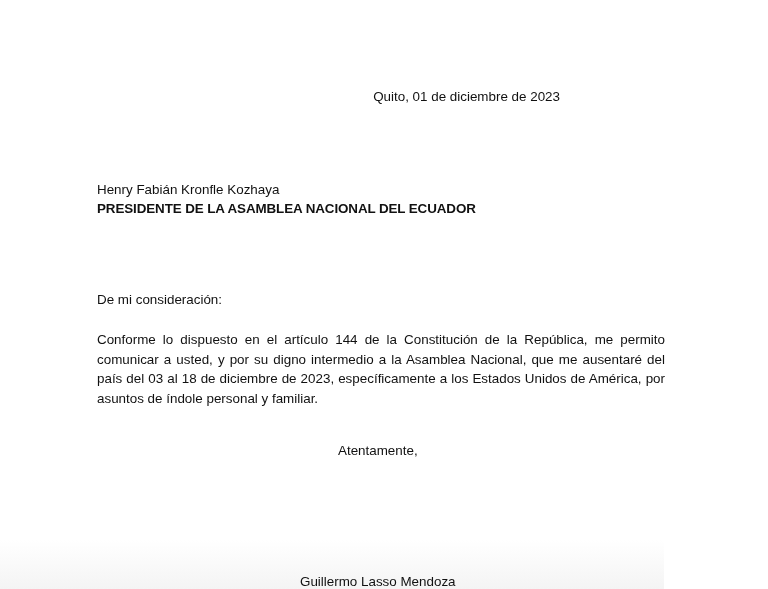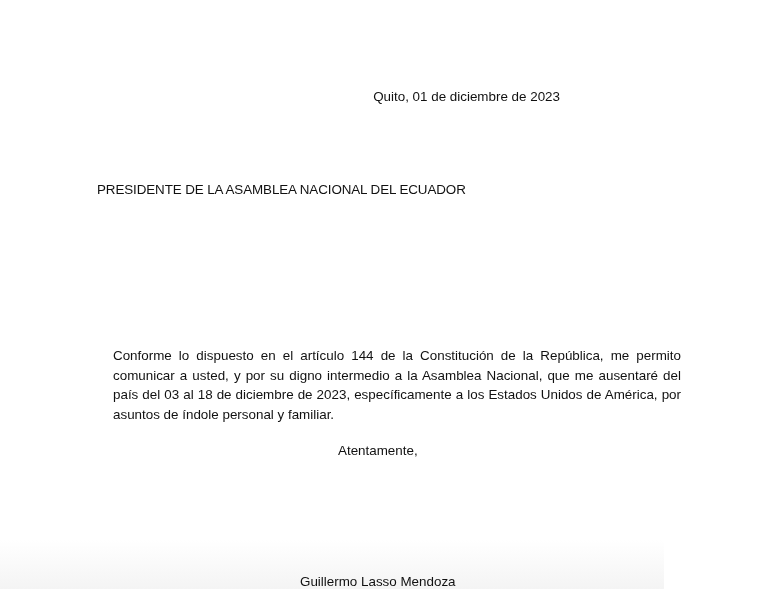--- a/index.html
+++ b/index.html
@@ -37,57 +37,59 @@
       position: absolute;
       left: 97px;
       top: 180px;
     }
     .recipient .row {
       line-height: 19px;
       height: 19px;
       white-space: nowrap;
     }
     .recipient .bold {
-      font-weight: normal;
+      font-weight: bold;
       letter-spacing: -0.1px;
     }
     .greeting {
       left: 97px;
       top: 290px;
     }
     .body-para {
       position: absolute;
       left: 97px;
       top: 330px;
       width: 568px;
       text-align: justify;
       line-height: 19.5px;
-      margin: 16px;
+      margin: 0;
     }
     .closing {
       left: 338px;
       top: 441px;
       text-align: center;
     }
     .signature {
       left: 300px;
       top: 572px;
     }
   </style>
 </head>
 <body>
 
 <div class="page">
 
   <div class="line date">Quito, 01 de diciembre de 2023</div>
 
   <div class="recipient">
+    <div class="row">Henry Fabián Kronfle Kozhaya</div>
     <div class="row bold">PRESIDENTE DE LA ASAMBLEA NACIONAL DEL ECUADOR</div>
   </div>
 
+  <div class="line greeting">De mi consideración:</div>
 
   <p class="body-para">Conforme lo dispuesto en el artículo 144 de la Constitución de la República, me permito comunicar a usted, y por su digno intermedio a la Asamblea Nacional, que me ausentaré del país del 03 al 18 de diciembre de 2023, específicamente a los Estados Unidos de América, por asuntos de índole personal y familiar.</p>
 
   <div class="line closing">Atentamente,</div>
 
   <div class="line signature">Guillermo Lasso Mendoza</div>
 
 </div>
 
 </body></html>

